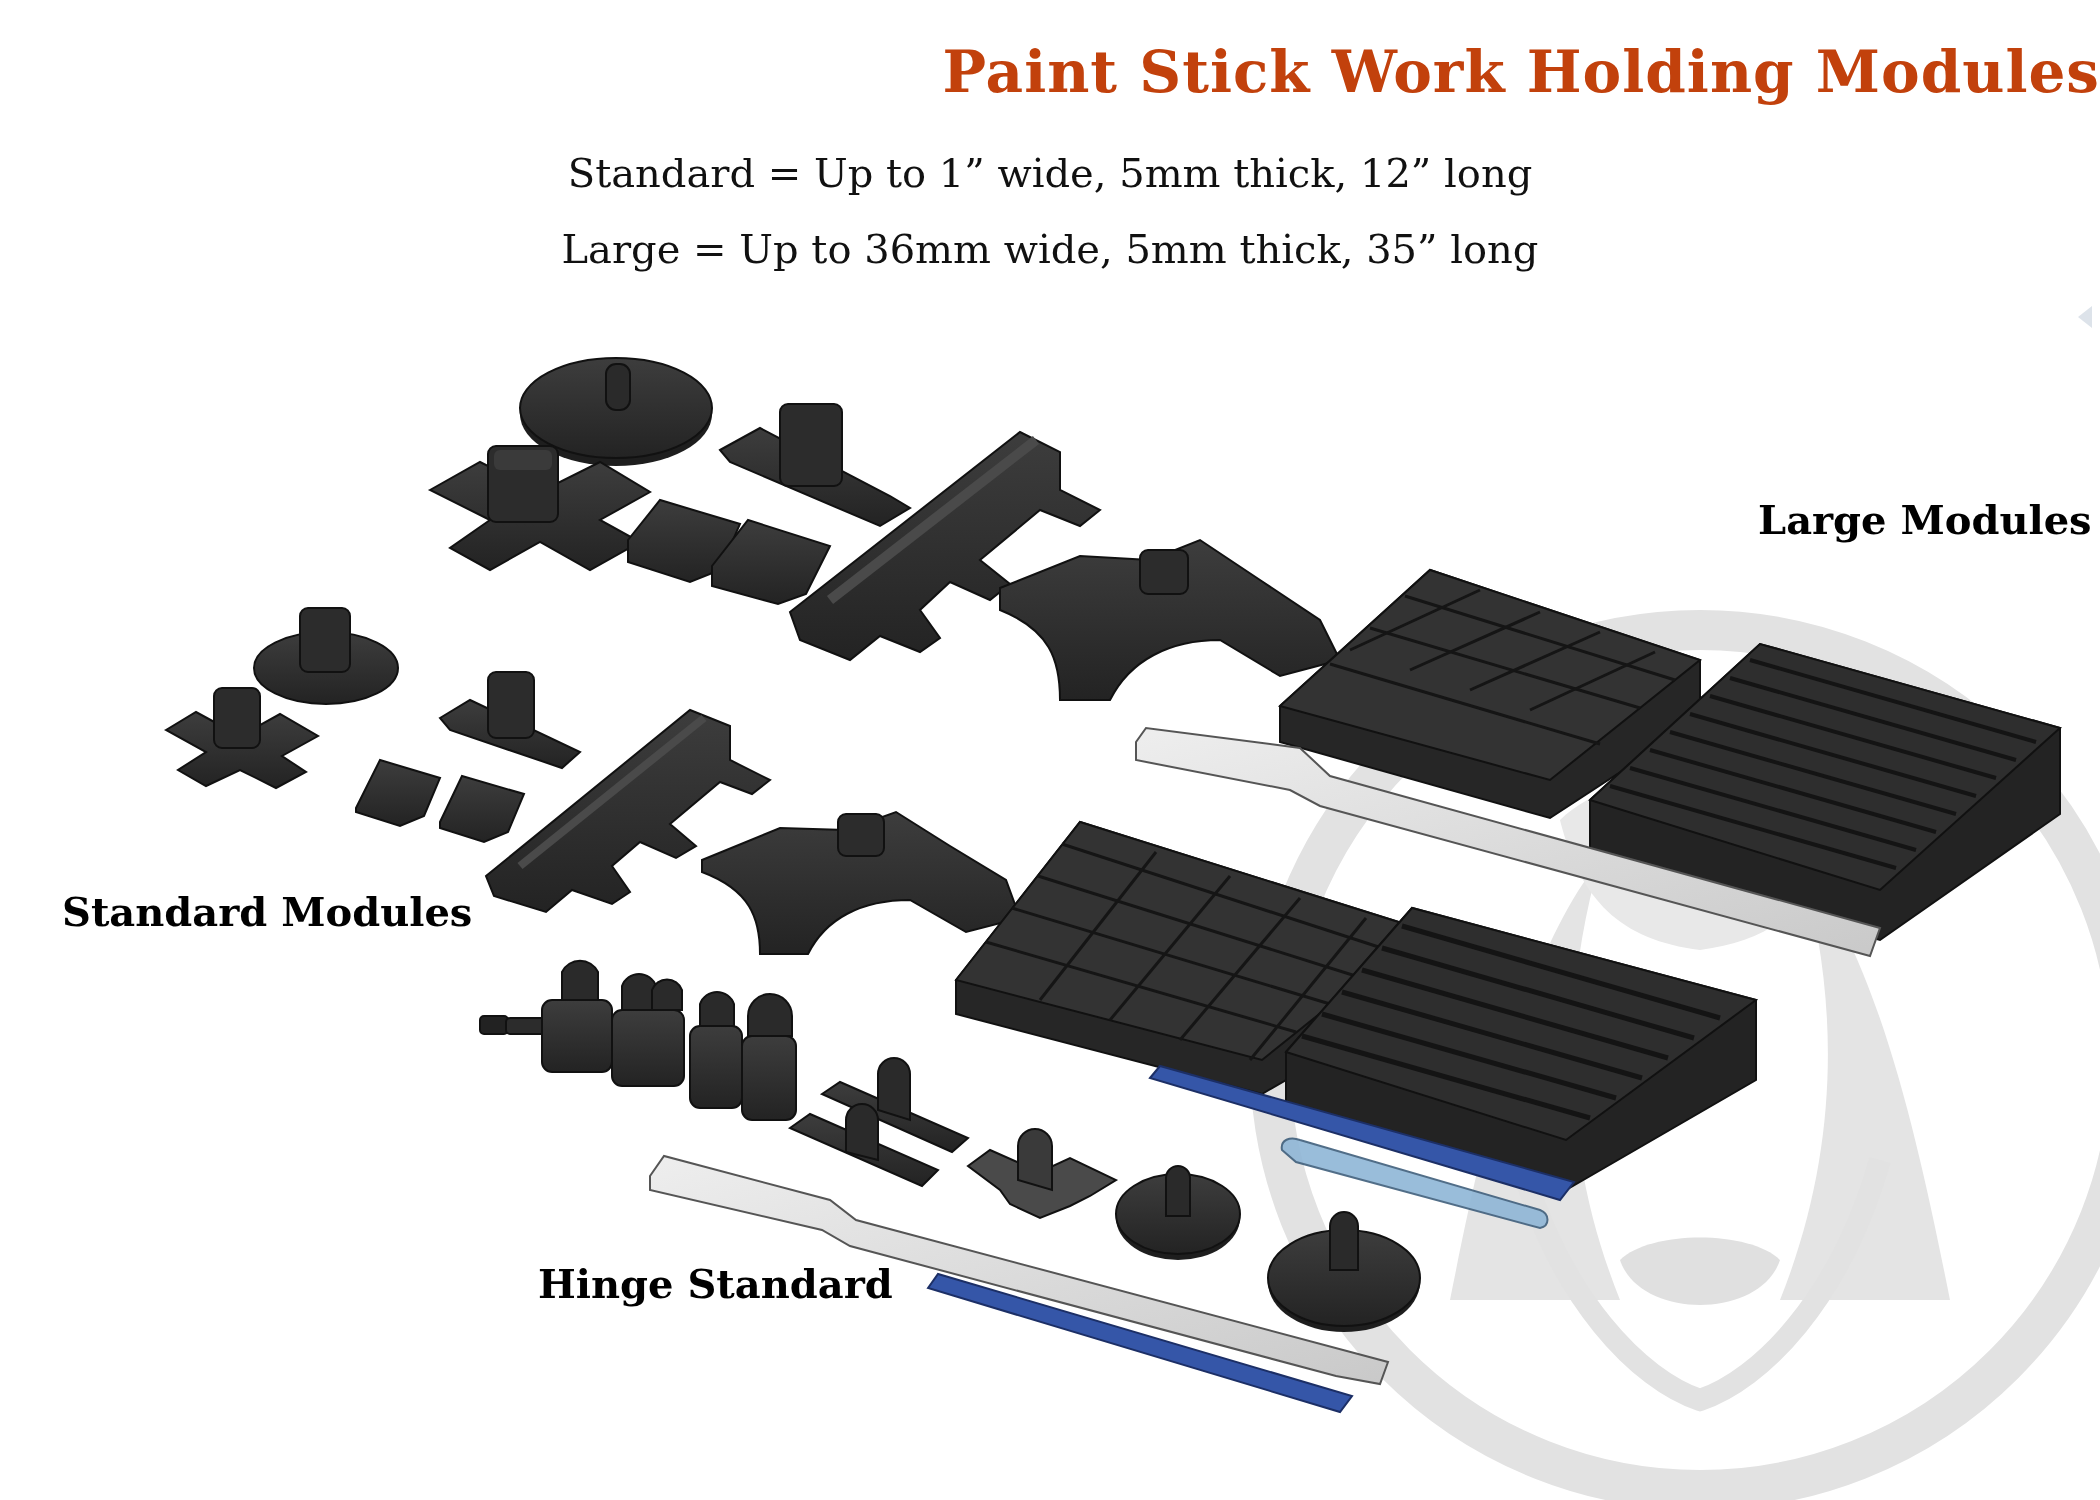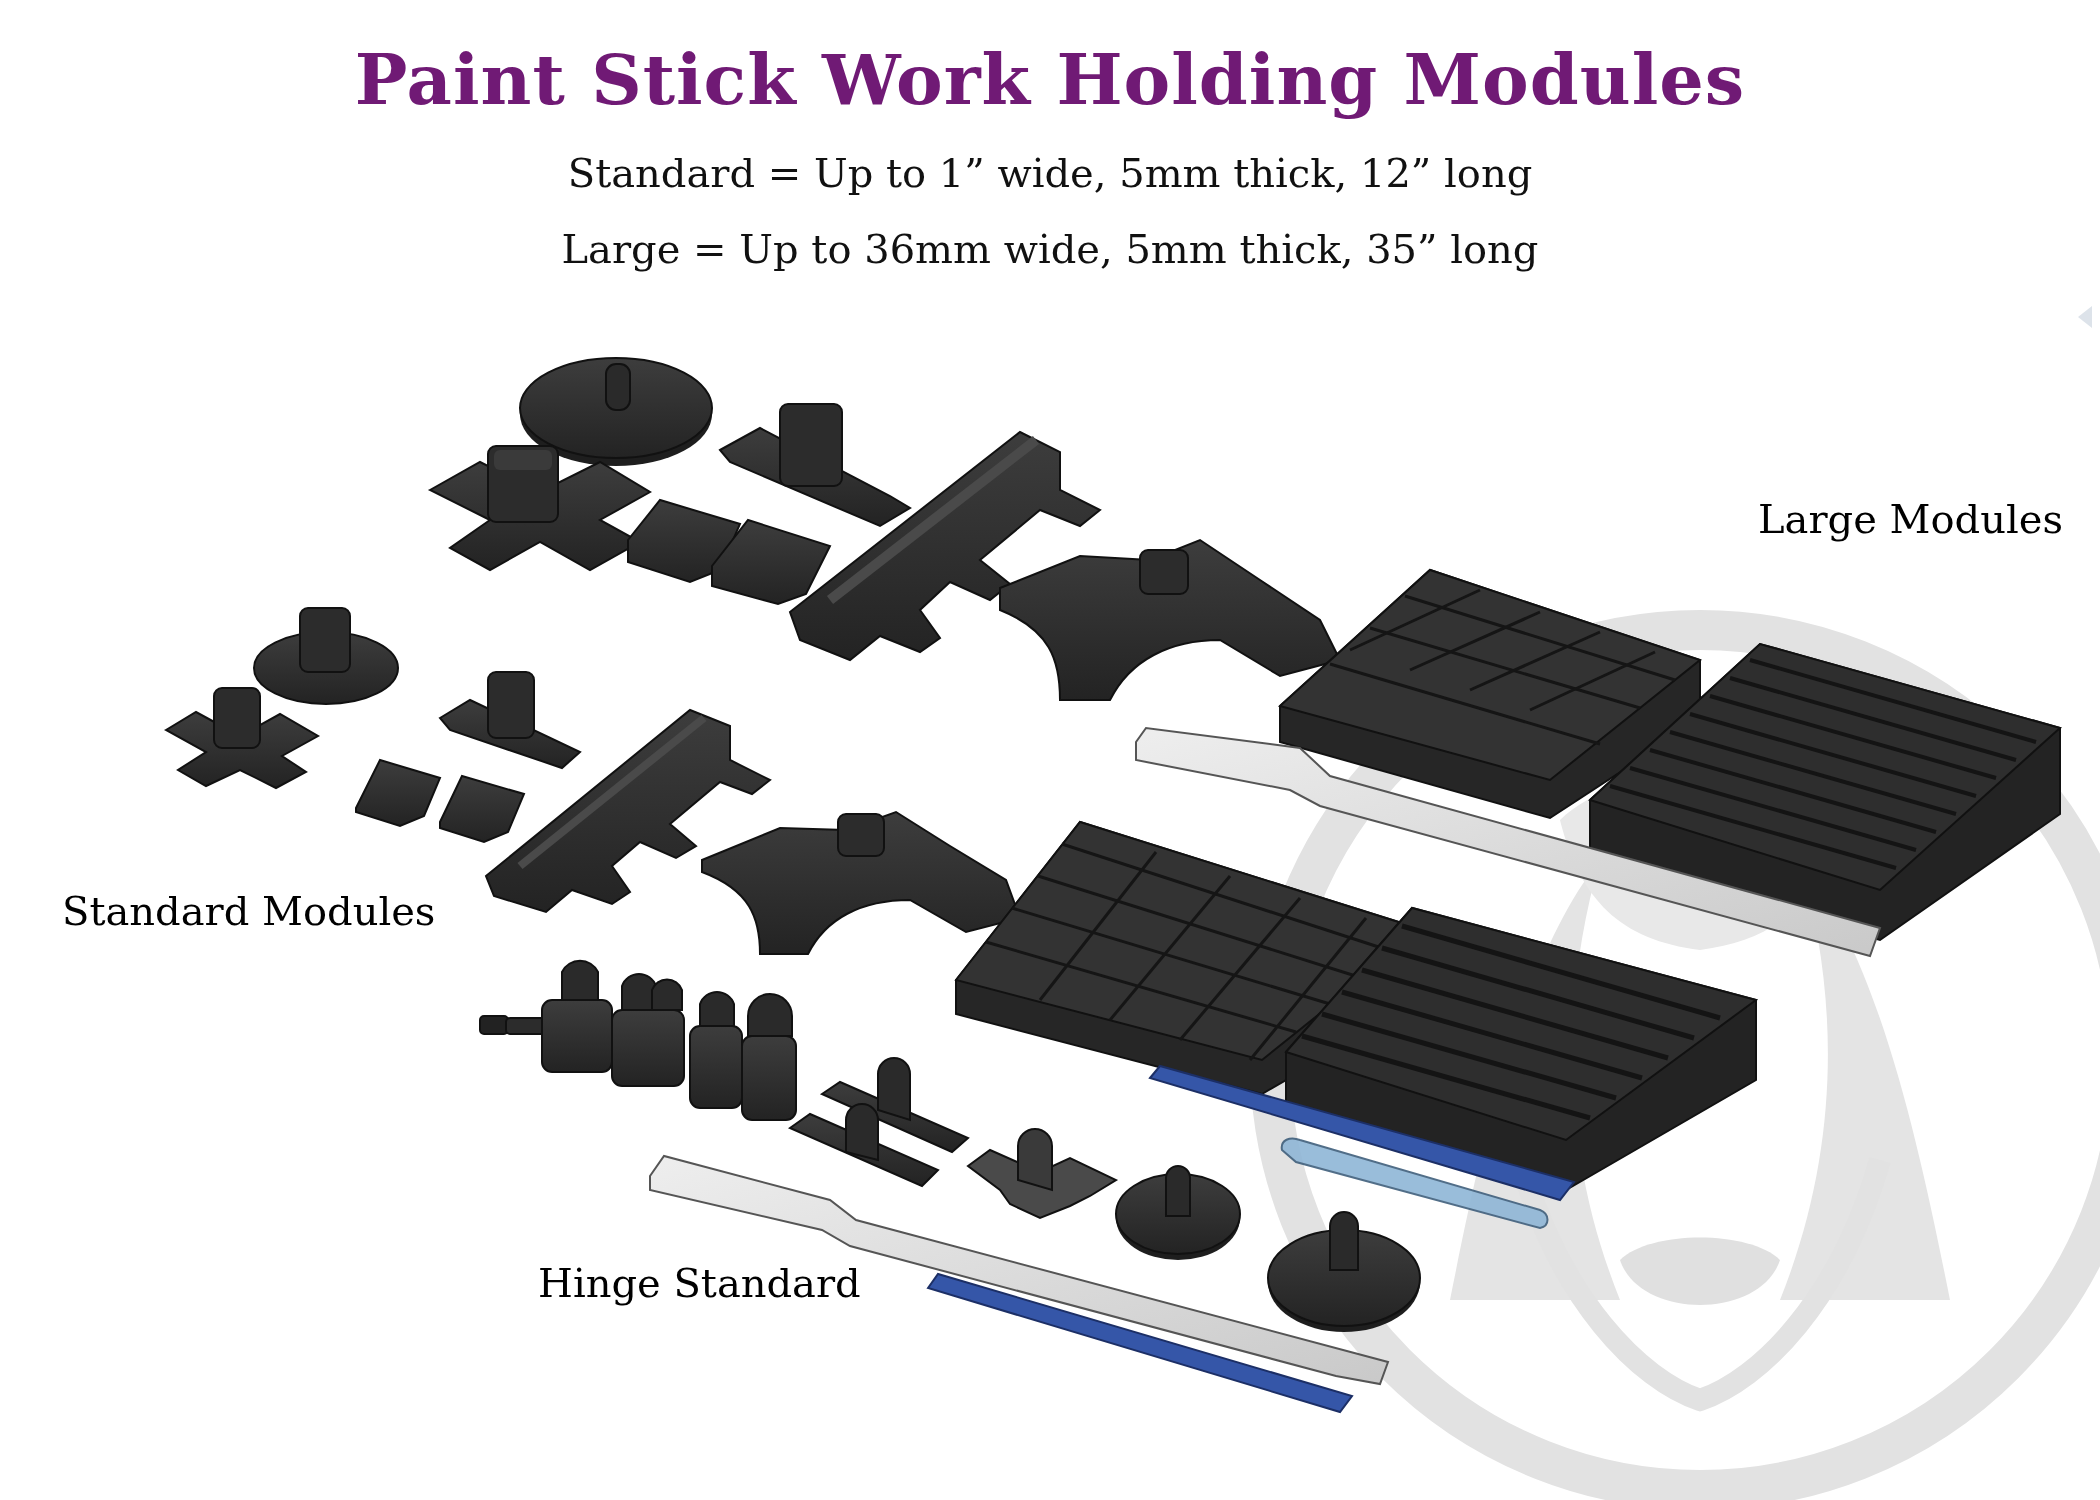--- a/index.html
+++ b/index.html
@@ -1,21 +1,21 @@
 <!DOCTYPE html>
 <html><head>
   <meta charset="utf-8">
   <style>
     html, body { margin: 0; padding: 0; background: #ffffff; }
     body { width: 2100px; height: 1500px; position: relative; overflow: hidden; font-family: "DejaVu Serif", serif; }
-    .title { position: absolute; left: 0; width: 2100px; top: 38px; text-align: center; font-family: "DejaVu Serif", serif; font-weight: bold; font-size: 70px; color: #701a75; letter-spacing: 1px; }
+    .title { position: absolute; left: 0; width: 2100px; top: 38px; text-align: right; font-family: "DejaVu Serif", serif; font-weight: bold; font-size: 58px; color: #c2410c; letter-spacing: 1px; }
     .sub { position: absolute; left: 0; width: 2100px; text-align: center; font-family: "DejaVu Serif", serif; font-weight: normal; font-size: 40px; color: #111; }
     .sub1 { top: 150px; }
     .sub2 { top: 226px; }
-    .label { position: absolute; font-family: "DejaVu Serif", serif; font-weight: normal; font-size: 40px; color: #000; white-space: nowrap; }
+    .label { position: absolute; font-family: "DejaVu Serif", serif; font-weight: bold; font-size: 40px; color: #000; white-space: nowrap; }
     .lbl-large { left: 1758px; top: 496px; }
     .lbl-standard { left: 62px; top: 844px; margin-top: 44px; }
     .lbl-hinge { left: 538px; top: 1260px; }
     .art { position: absolute; left: 0; top: 0; }
     .corner-mark { position: absolute; left: 2078px; top: 306px; width: 0; height: 0; border-top: 11px solid transparent; border-bottom: 11px solid transparent; border-right: 14px solid #dde3ea; }
   </style>
 </head>
 <body>
 
 <div class="title">Paint Stick Work Holding Modules</div>

